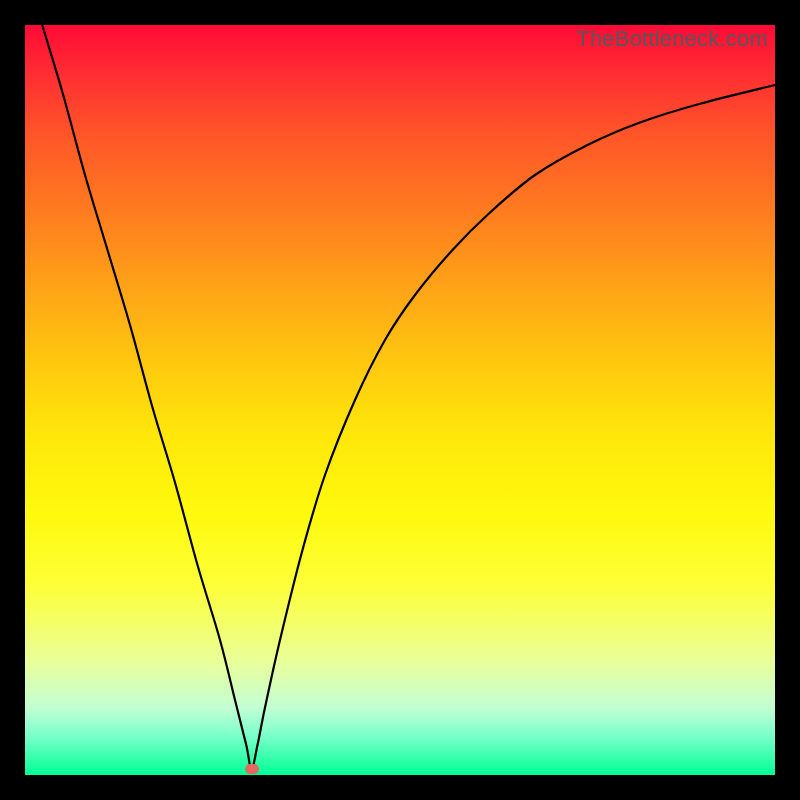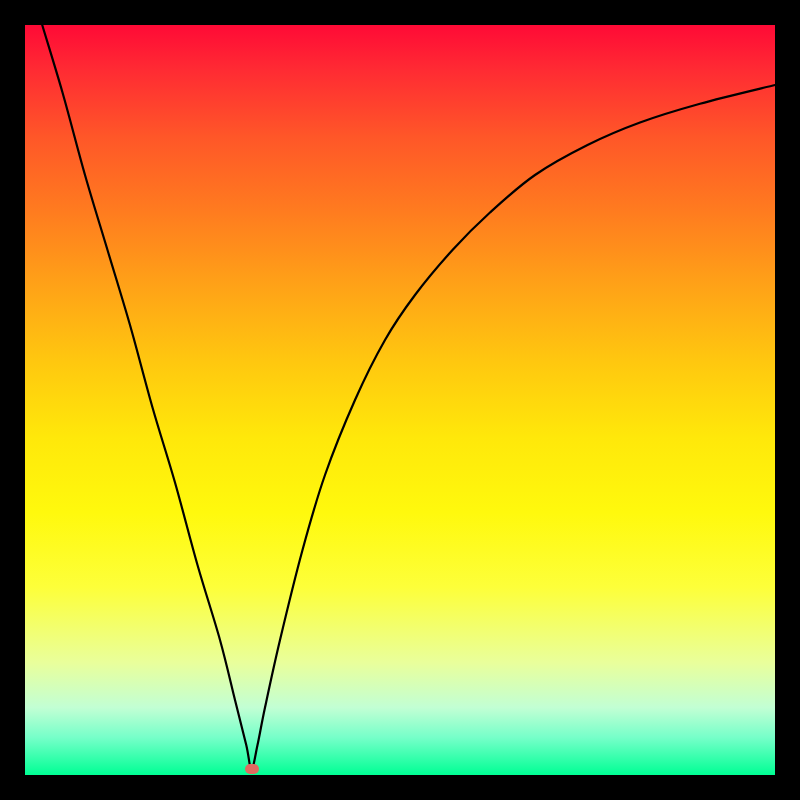--- a/index.html
+++ b/index.html
@@ -47,17 +47,18 @@
     width: 14px;
     height: 10px;
     border-radius: 5px;
     background: #e06a60;
   }
 </style>
 </head>
 <body>
 
 <div class="frame">
+  <div class="watermark">TheBottleneck.com</div>
   <svg class="curve" viewBox="0 0 750 750" preserveAspectRatio="none">
     <path id="curve-path" fill="none" stroke="#000" stroke-width="2.2" stroke-linecap="round" stroke-linejoin="round" d="M 0,-60 C 2.5,-51.25 8.75,-28.75 15,-7.5 C 21.25,13.75 30,41.25 37.5,67.5 C 45,93.75 52.5,123.75 60,150 C 67.5,176.25 75,200 82.5,225 C 90,250 97.50000000000001,273.75 105.00000000000001,300 C 112.50000000000001,326.25 120.00000000000001,356.25 127.50000000000001,382.5 C 135,408.75 142.5,431.25 150,457.5 C 157.5,483.75 165,513.75 172.5,540 C 180,566.25 188.75,592.5 195,615 C 201.25,637.5 205.62500000000003,657.5 210.00000000000003,675 C 214.37500000000003,692.5 218.5,708.5 221.25,720 C 224,731.5 224.625,744 226.5,744 C 228.375,744 230.25,730.25 232.5,720 C 234.75,709.75 236.25,700 240,682.5 C 243.75,665 248.75000000000003,641.25 255.00000000000003,615 C 261.25,588.75 270,552.5 277.5,525 C 285,497.5 291.25,475 300,450 C 308.75,425 320,397.5 330,375 C 340,352.5 350,332.50000000000006 360,315.00000000000006 C 370,297.50000000000006 378.75,285 390,270 C 401.25,255 414.99999999999994,238.75 427.49999999999994,225 C 439.99999999999994,211.25 451.25,200 465,187.5 C 478.75,175 493.75000000000006,161.25 510.00000000000006,150 C 526.25,138.75 545,128.75 562.5,120 C 580,111.25 596.25,104.375 615,97.5 C 633.75,90.625 652.5,85 675,78.75 C 697.5,72.5 737.5,63.125 750,60"></path>
   </svg>
   <div class="marker" id="marker" style="left: 219.5px; top: 739px; background: rgb(224, 106, 96);"></div>
 </div>
 
 </body></html>

